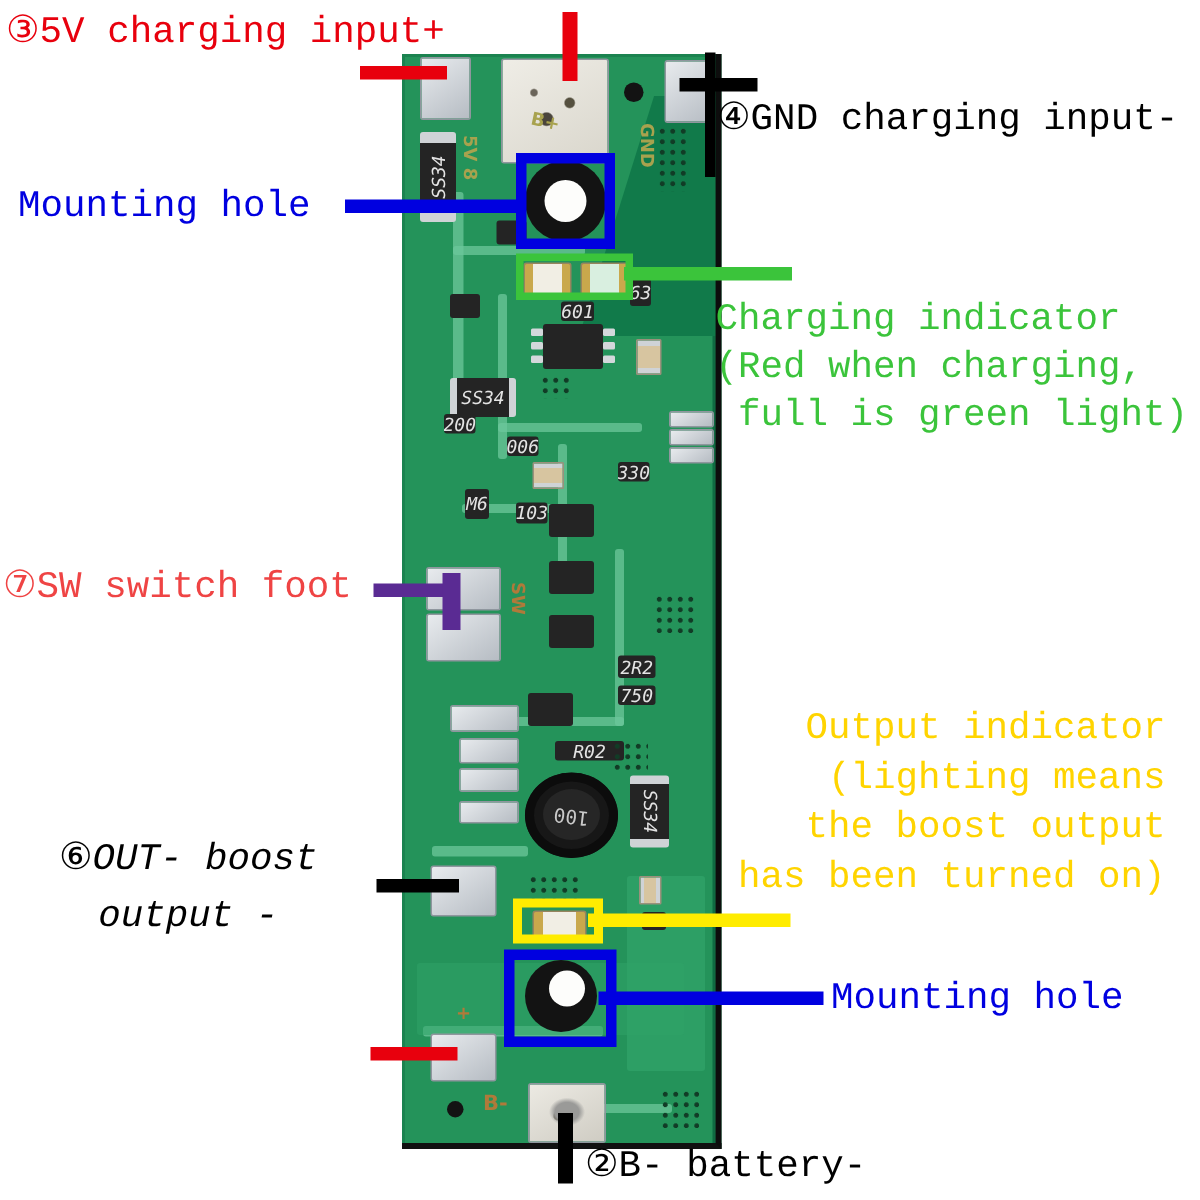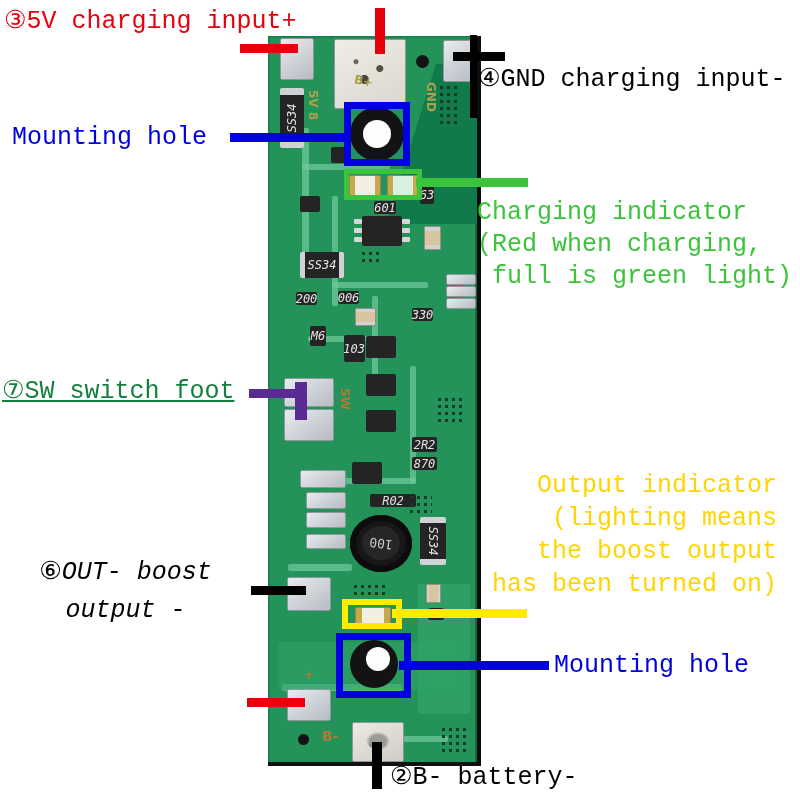--- a/index.html
+++ b/index.html
@@ -2,21 +2,21 @@
 <html><head>
 <meta charset="utf-8">
 <style>
   html,body{margin:0;padding:0;background:#ffffff;}
   #canvas{position:relative;width:800px;height:800px;background:#ffffff;overflow:hidden;
           font-family:"Liberation Mono","DejaVu Sans Mono","DejaVu Sans",monospace;}
   
   .label{position:absolute;font-size:25px;line-height:31px;white-space:pre;letter-spacing:0px;}
   .label.center{text-align:center;}
   .c-red{color:#e8000d;} .c-black{color:#000000;} .c-blue{color:#0000e0;}
-  .c-green{color:#3bc43b;} .c-purple{color:#15803d;text-decoration:underline;} .c-yellow{color:#ffd400;}
+  .c-green{color:#3bc43b;} .c-purple{color:#ef4444;} .c-yellow{color:#ffd400;}
   
   .line{position:absolute;}
   .l-red{background:#e8000d;} .l-black{background:#000000;} .l-blue{background:#0000e0;}
   .l-green{background:#3bc43b;} .l-purple{background:#5a2b93;} .l-yellow{background:#ffec00;}
   .hlbox{position:absolute;background:transparent;}
   .b-blue{border:7px solid #0000e0;} .b-green{border:5px solid #3bc43b;} .b-yellow{border:6px solid #ffec00;}
   
   #board{position:absolute;left:268px;top:36px;width:209px;height:726px;
          background:#24935a;border-right:4px solid #0d0d0d;border-bottom:4px solid #111;
          box-shadow:inset 2px 2px 0 #1b8350, inset -2px 0 0 #0f6b42;}
@@ -105,28 +105,28 @@
     <div class="pin" style="left:134px;top:183px;width:8px;height:5px;"></div>
     <div class="pin" style="left:134px;top:192px;width:8px;height:5px;"></div>
     <div class="pin" style="left:134px;top:201px;width:8px;height:5px;"></div>
     <div class="cap" style="left:156px;top:190px;width:15px;height:22px;"></div>
     <div class="viagrid" style="left:92px;top:214px;width:22px;height:16px;"></div>
 
     <div class="blackc dhorz" style="left:32px;top:216px;width:44px;height:26px;">
       <span>SS34</span>
       </div>
 
-    <div class="blackc" style="left:28px;top:256px;width:21px;height:13px;">
+    <div class="blackc" style="left:28px;top:240px;width:21px;height:13px;">
       <span>200</span>
       </div>
     <div class="blackc" style="left:70px;top:255px;width:21px;height:13px;">
       <span>006</span>
       </div>
     <div class="cap" style="left:87px;top:272px;width:19px;height:16px;"></div>
-    <div class="blackc" style="left:76px;top:299px;width:21px;height:27px;justify-content:flex-end;">
+    <div class="blackc" style="left:76px;top:299px;width:21px;height:14px;">
       <span>103</span>
       </div>
     <div class="blackc" style="left:144px;top:272px;width:21px;height:13px;">
       <span>330</span>
       </div>
     <div class="blackc" style="left:42px;top:290px;width:16px;height:20px;">
       <span>M6</span>
       </div>
     <div class="pad" style="left:178px;top:238px;width:28px;height:9px;"></div>
     <div class="pad" style="left:178px;top:250px;width:28px;height:9px;"></div>
@@ -138,21 +138,21 @@
     <div class="viagrid" style="left:168px;top:360px;width:28px;height:26px;"></div>
 
     <div class="pad" style="left:16px;top:342px;width:48px;height:27px;"></div>
     <div class="pad" style="left:16px;top:373px;width:48px;height:30px;"></div>
     <div class="silk" style="left:70px;top:352px;writing-mode:vertical-rl;color:#b07a3a;">SW</div>
 
     <div class="blackc" style="left:144px;top:401px;width:25px;height:15px;">
       <span>2R2</span>
       </div>
     <div class="blackc" style="left:144px;top:421px;width:25px;height:13px;">
-      <span>870</span>
+      <span>750</span>
       </div>
 
     <div class="pad" style="left:32px;top:434px;width:44px;height:16px;"></div>
     <div class="pad" style="left:38px;top:456px;width:38px;height:15px;"></div>
     <div class="pad" style="left:38px;top:476px;width:38px;height:14px;"></div>
     <div class="pad" style="left:38px;top:498px;width:38px;height:13px;"></div>
 
     <div class="blackc" style="left:84px;top:426px;width:30px;height:22px;"></div>
     <div class="blackc" style="left:102px;top:458px;width:46px;height:13px;">
       <span>R02</span>

